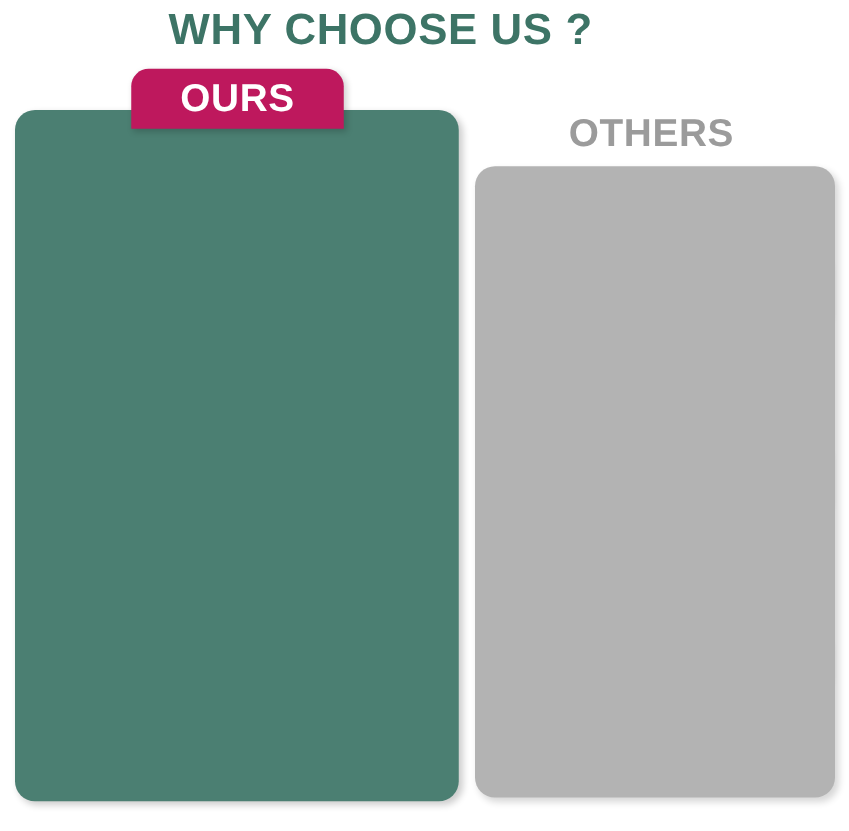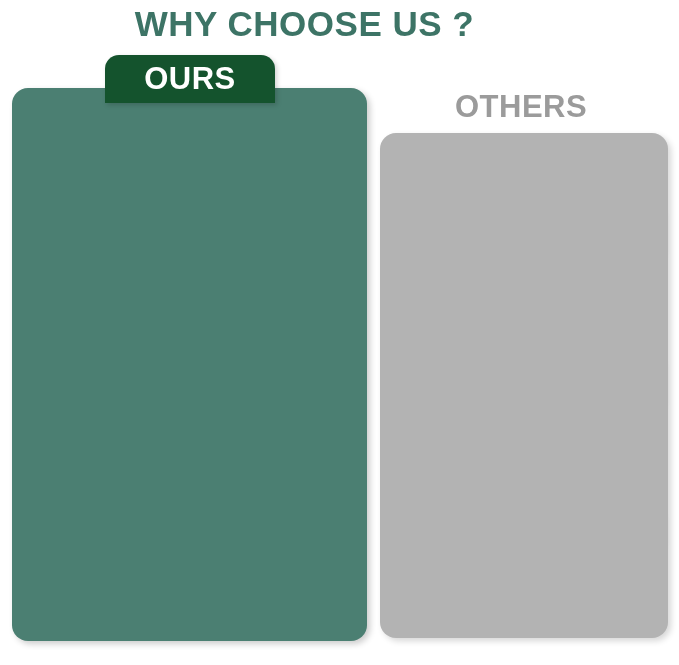--- a/index.html
+++ b/index.html
@@ -30,21 +30,21 @@
     white-space: nowrap;
   }
 
   
   .ours-tab {
     position: absolute;
     left: 105px;
     top: 55px;
     width: 170px;
     height: 48px;
-    background: #14532d;
+    background: #be185d;
     border-radius: 14px 14px 0 0;
     box-shadow: 2px 2px 5px rgba(0,0,0,0.18);
     z-index: 3;
   }
   .ours-tab-label {
     position: absolute;
     left: 0;
     top: 6px;
     width: 170px;
     text-align: center;

